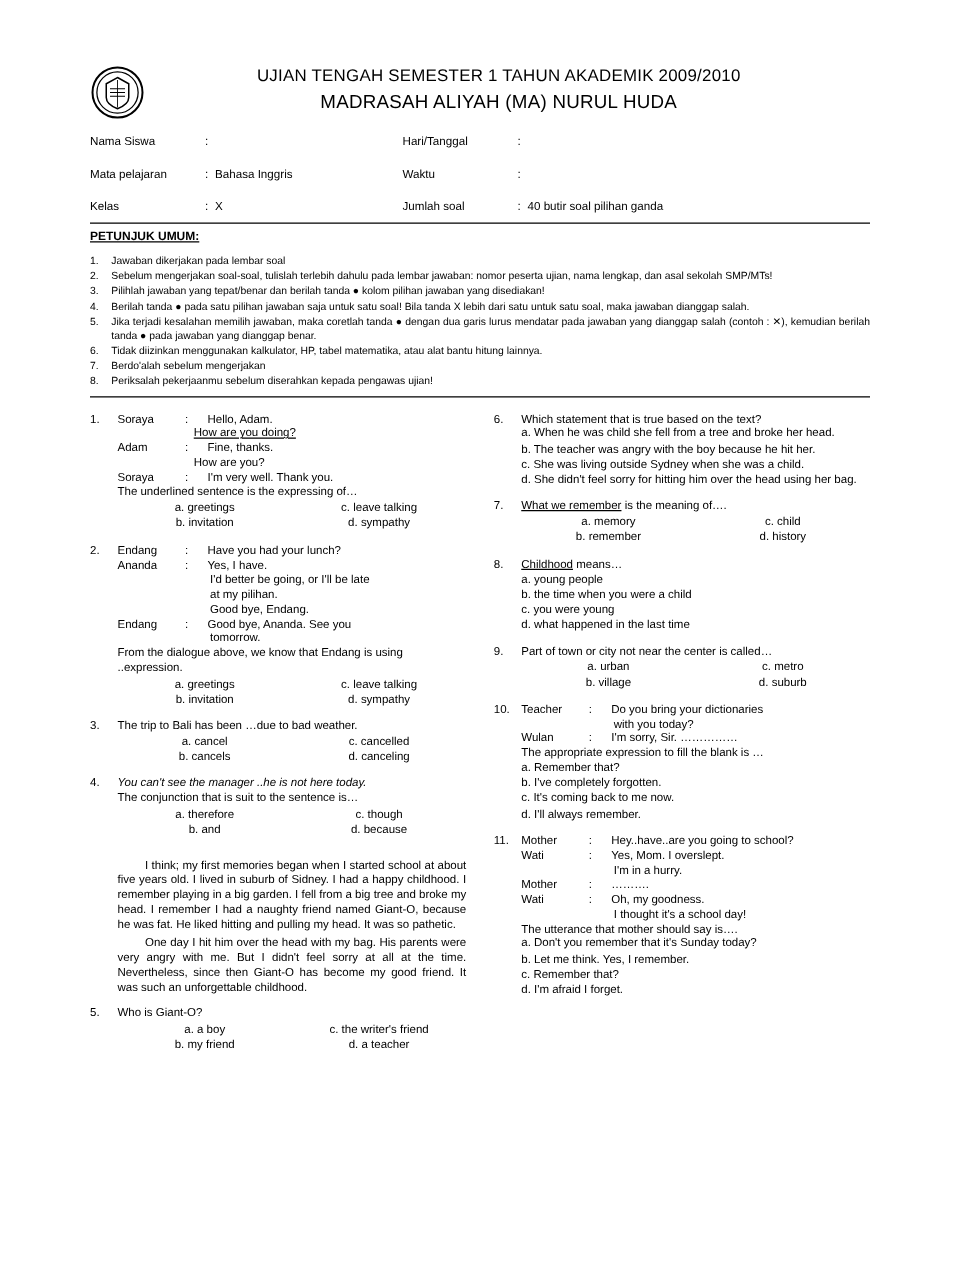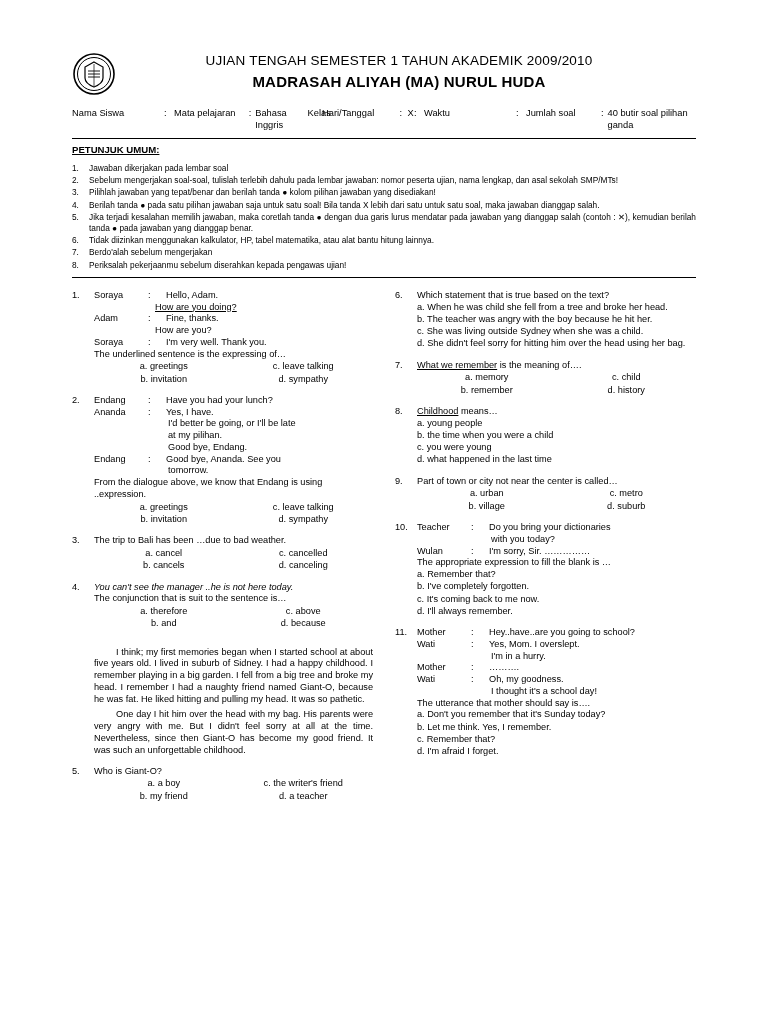--- a/index.html
+++ b/index.html
@@ -43,32 +43,32 @@
     text-align: center;
     padding-left: 30px;
   }
   .title1 {
     font-size: 13.5px;
     letter-spacing: 0.2px;
     margin: 0 0 3px 0;
   }
   .title2 {
     font-size: 15px;
-    font-weight: bold;
+    font-weight: normal;
     letter-spacing: 0.2px;
     margin: 0;
   }
 
   
   .ident {
     margin: 10px 72px 0 72px;
     display: flex;
     font-size: 9.3px;
   }
-  .ident-col { display: flex; flex-direction: row; gap: 2px; }
+  .ident-col { display: flex; flex-direction: column; gap: 14px; }
   .ident-col.left { width: 250px; }
   .ident-row { display: flex; }
   .ident-label { width: 92px; }
   .ident-colon { width: 8px; }
 
   .rule {
     margin: 6px 72px 0 72px;
     border-top: 1.6px solid #000;
   }
   .rule.thin { border-top: 1px solid #000; }
@@ -325,21 +325,21 @@
         <div class="q-num">4.</div>
         <div class="q-body">
           <div class="i">You can't see the manager ..he is not here today.</div>
           <div>The conjunction that is suit to the sentence is…</div>
           <div class="opts">
             <div class="opt-col">
               <div class="opt"><span>a.</span> <span>therefore</span></div>
               <div class="opt"><span>b.</span> <span>and</span></div>
             </div>
             <div class="opt-col">
-              <div class="opt"><span>c.</span> <span>above</span></div>
+              <div class="opt"><span>c.</span> <span>though</span></div>
               <div class="opt"><span>d.</span> <span>because</span></div>
             </div>
           </div>
         </div>
       </div>
 
       <div class="q">
         <div class="q-num"></div>
         <div class="q-body">
           <div class="para first">I think; my first memories began when I started school at about five years old. I lived in suburb of Sidney. I had a happy childhood. I remember playing in a big garden. I fell from a big tree and broke my head. I remember I had a naughty friend named Giant-O, because he was fat. He liked hitting and pulling my head. It was so pathetic.</div>

